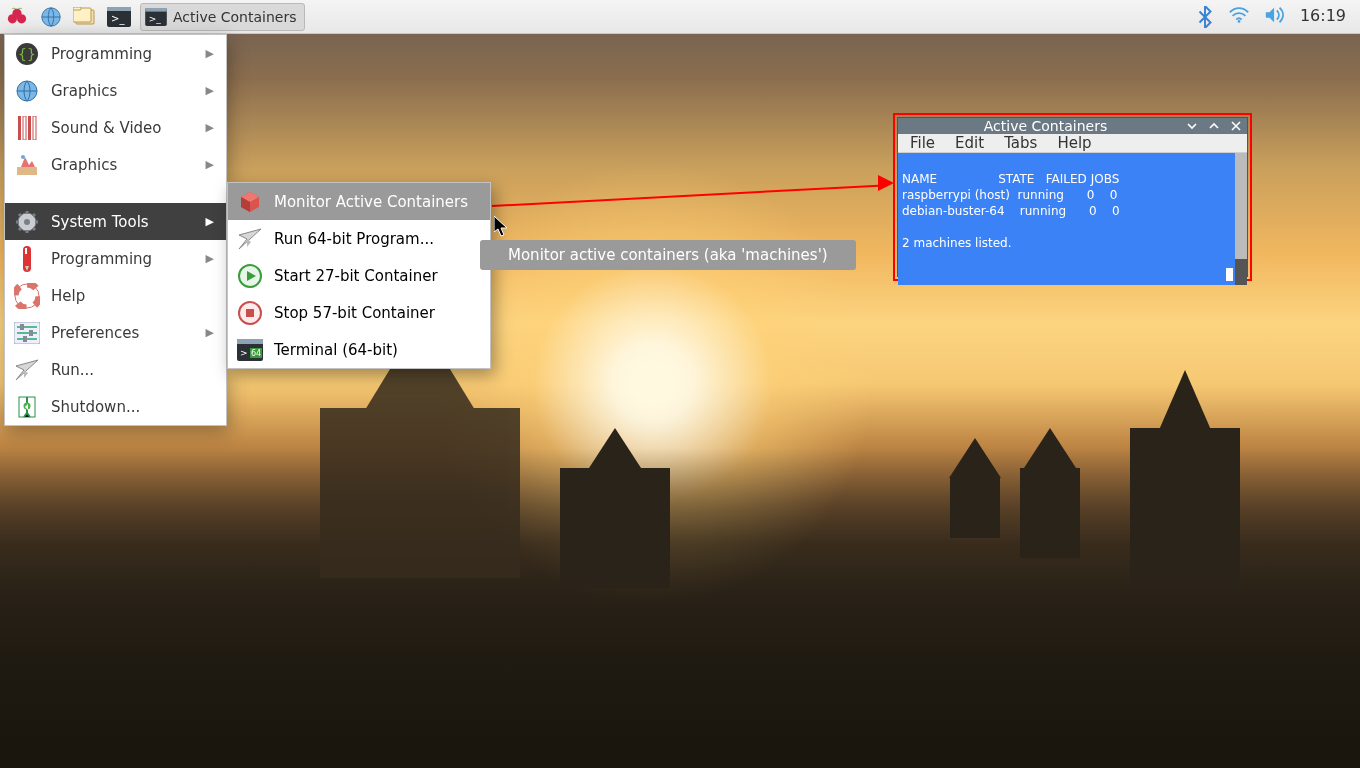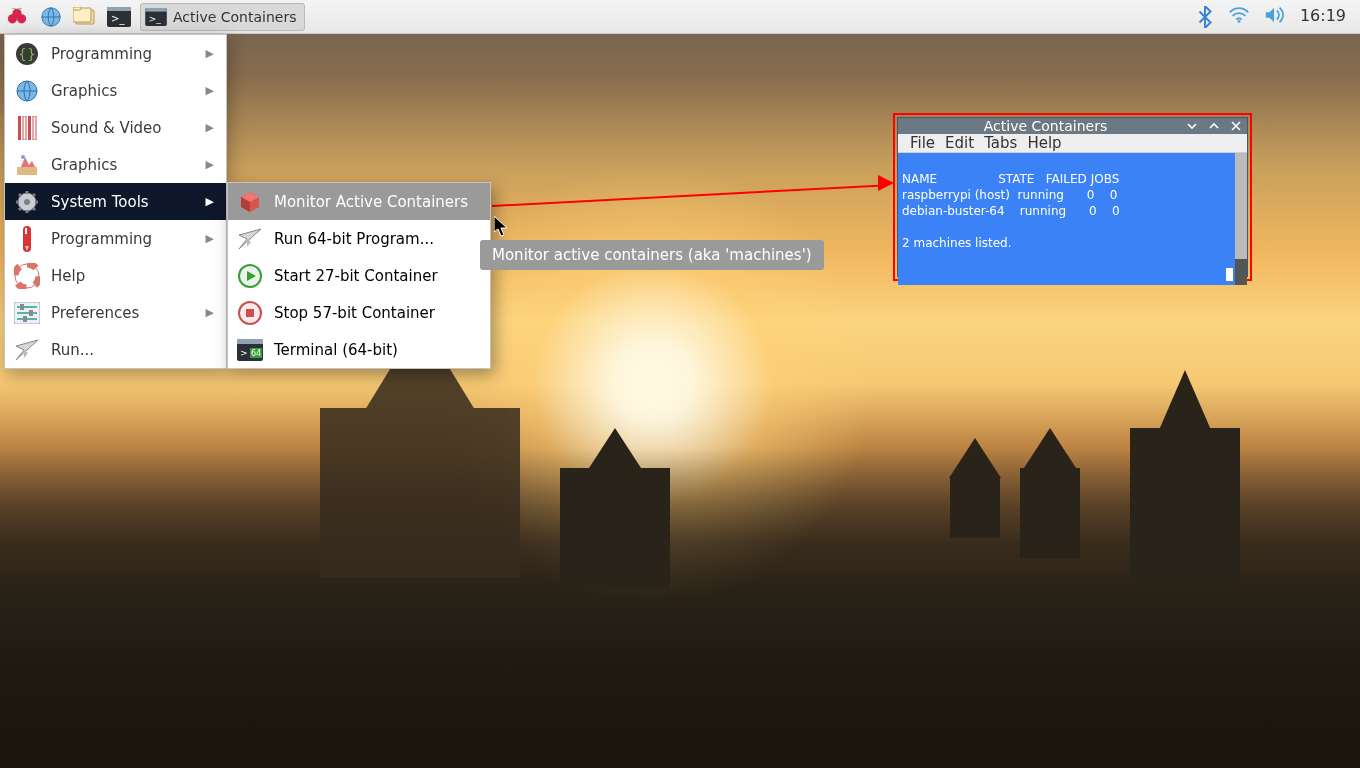--- a/index.html
+++ b/index.html
@@ -48,49 +48,49 @@
   .menu {
     position:absolute; left:4px; top:34px; width:223px; background:#fff; color:#3a3a3a;
     border:1px solid #c3c3c3; box-shadow:2px 6px 18px rgba(0,0,0,.3); z-index:30;
   }
   .menu .row, .submenu .row {
     height:37px; display:flex; align-items:center; gap:10px; padding:0 12px 0 8px; cursor:pointer;
     font-size:15px;
   }
   .menu .row .iw, .submenu .row .iw { width:28px; height:28px; display:flex; align-items:center; justify-content:center; }
   .menu .row .arrow { margin-left:auto; color:#888; font-size:11px; }
-  .menu .row.hover { background:#0f172a; color:#fff; }
+  .menu .row.hover { background:#404040; color:#fff;margin-top:20px; }
   .menu .row.hover .arrow{color:#fff}
 
   .submenu {
     position:absolute; left:227px; top:182px; width:264px; background:#fff;
     border:1px solid #c3c3c3; box-shadow:4px 6px 16px rgba(0,0,0,.35); z-index:31;text-align:center;
   }
   .submenu .row.hover{background:#9a9a9a;color:#fff}
 
   .tooltip{
     position:absolute; left:480px; top:240px; background:#9a9a9a; color:#fff; font-size:15px;
-    padding:6px 12px; border-radius:3px; z-index:35;
+    padding:6px 28px; border-radius:3px; z-index:35;
   }
   .cursor{position:absolute;left:494px;top:216px;z-index:40}
 
   
   .anno-line{position:absolute;left:492px;top:205px;width:392px;height:2px;background:#f00;z-index:25;transform:rotate(-3deg);transform-origin:left center}
   .anno-head{position:absolute;left:878px;top:175px;z-index:25;
     border-left:16px solid #f00;border-top:8px solid transparent;border-bottom:8px solid transparent}
 
   
   .winwrap{position:absolute;left:893px;top:113px;width:359px;height:168px;border:2px solid #f00;z-index:20}
   .win{position:absolute;inset:2px;display:flex;flex-direction:column;border:1px solid #4b5660}
   .titlebar{height:26px;background:#6b7984;color:#fff;display:flex;align-items:center;font-size:14px;padding:0 6px}
   .titlebar .ttl{flex:1;text-align:center}
   .titlebar .btns{display:flex;gap:12px;font-size:13px}
   .titlebar .btns span{cursor:pointer}
   .menubar{height:27px;background:#eee;border-bottom:1px solid #cfcfcf;display:flex;align-items:center;
-    gap:10px;padding:0 12px;font-size:15px;color:#333}
+    gap:20px;padding:0 12px;font-size:15px;color:#333}
   .menubar span{cursor:pointer}
   .term{flex:1;background:#3b82f6;color:#fff;font-family:"DejaVu Sans Mono",Menlo,monospace;font-size:12px;
     white-space:pre;padding:2px 4px;position:relative;line-height:16px}
   .term .scroll{position:absolute;right:0;top:0;bottom:0;width:12px;background:#555}
   .term .thumb{position:absolute;right:0;top:0;width:12px;height:80%;background:#bbb}
   .term .caret{display:inline-block;width:7px;height:13px;background:#fff;vertical-align:text-bottom;margin-left:1px}
 </style>
 </head>
 <body>
 
@@ -257,20 +257,31 @@
       <span class="arrow">▶</span>
     </div>
     <div class="row">
       <span class="iw">
         <svg width="26" height="24" viewBox="0 0 26 24">
           <path d="M2 22L24 2 2 8l8 4z" fill="#d7d7d7" stroke="#888"></path>
           <path d="M10 12l0 8 4-5" fill="#bbb"></path>
         </svg>
       </span>
       <span>Run...</span>
+    </div>
+    <div class="row">
+      <span class="iw">
+        <svg width="24" height="24" viewBox="0 0 24 24">
+          <rect x="4" y="2" width="16" height="20" fill="#fff" stroke="#2a8f4a"></rect>
+          <path d="M9 22l3-4 3 4M12 2l0 16" stroke="#2a8f4a" stroke-width="2"></path>
+          <circle cx="12" cy="11" r="3.5" fill="#4caf50"></circle>
+          <path d="M10 12l3-3v6z" fill="#fff"></path>
+        </svg>
+      </span>
+      <span>Shutdown...</span>
     </div>
   </div>
 
 <div class="submenu" id="submenu">
     <div class="row hover">
       <span class="iw">
         <svg width="24" height="24" viewBox="0 0 24 24">
           <path d="M12 2l9 5v10l-9 5-9-5V7z" fill="#d9534f"></path>
           <path d="M12 2l9 5-9 5-9-5z" fill="#f0776f"></path>
           <path d="M12 12v10l-9-5V7z" fill="#b53d39"></path>

